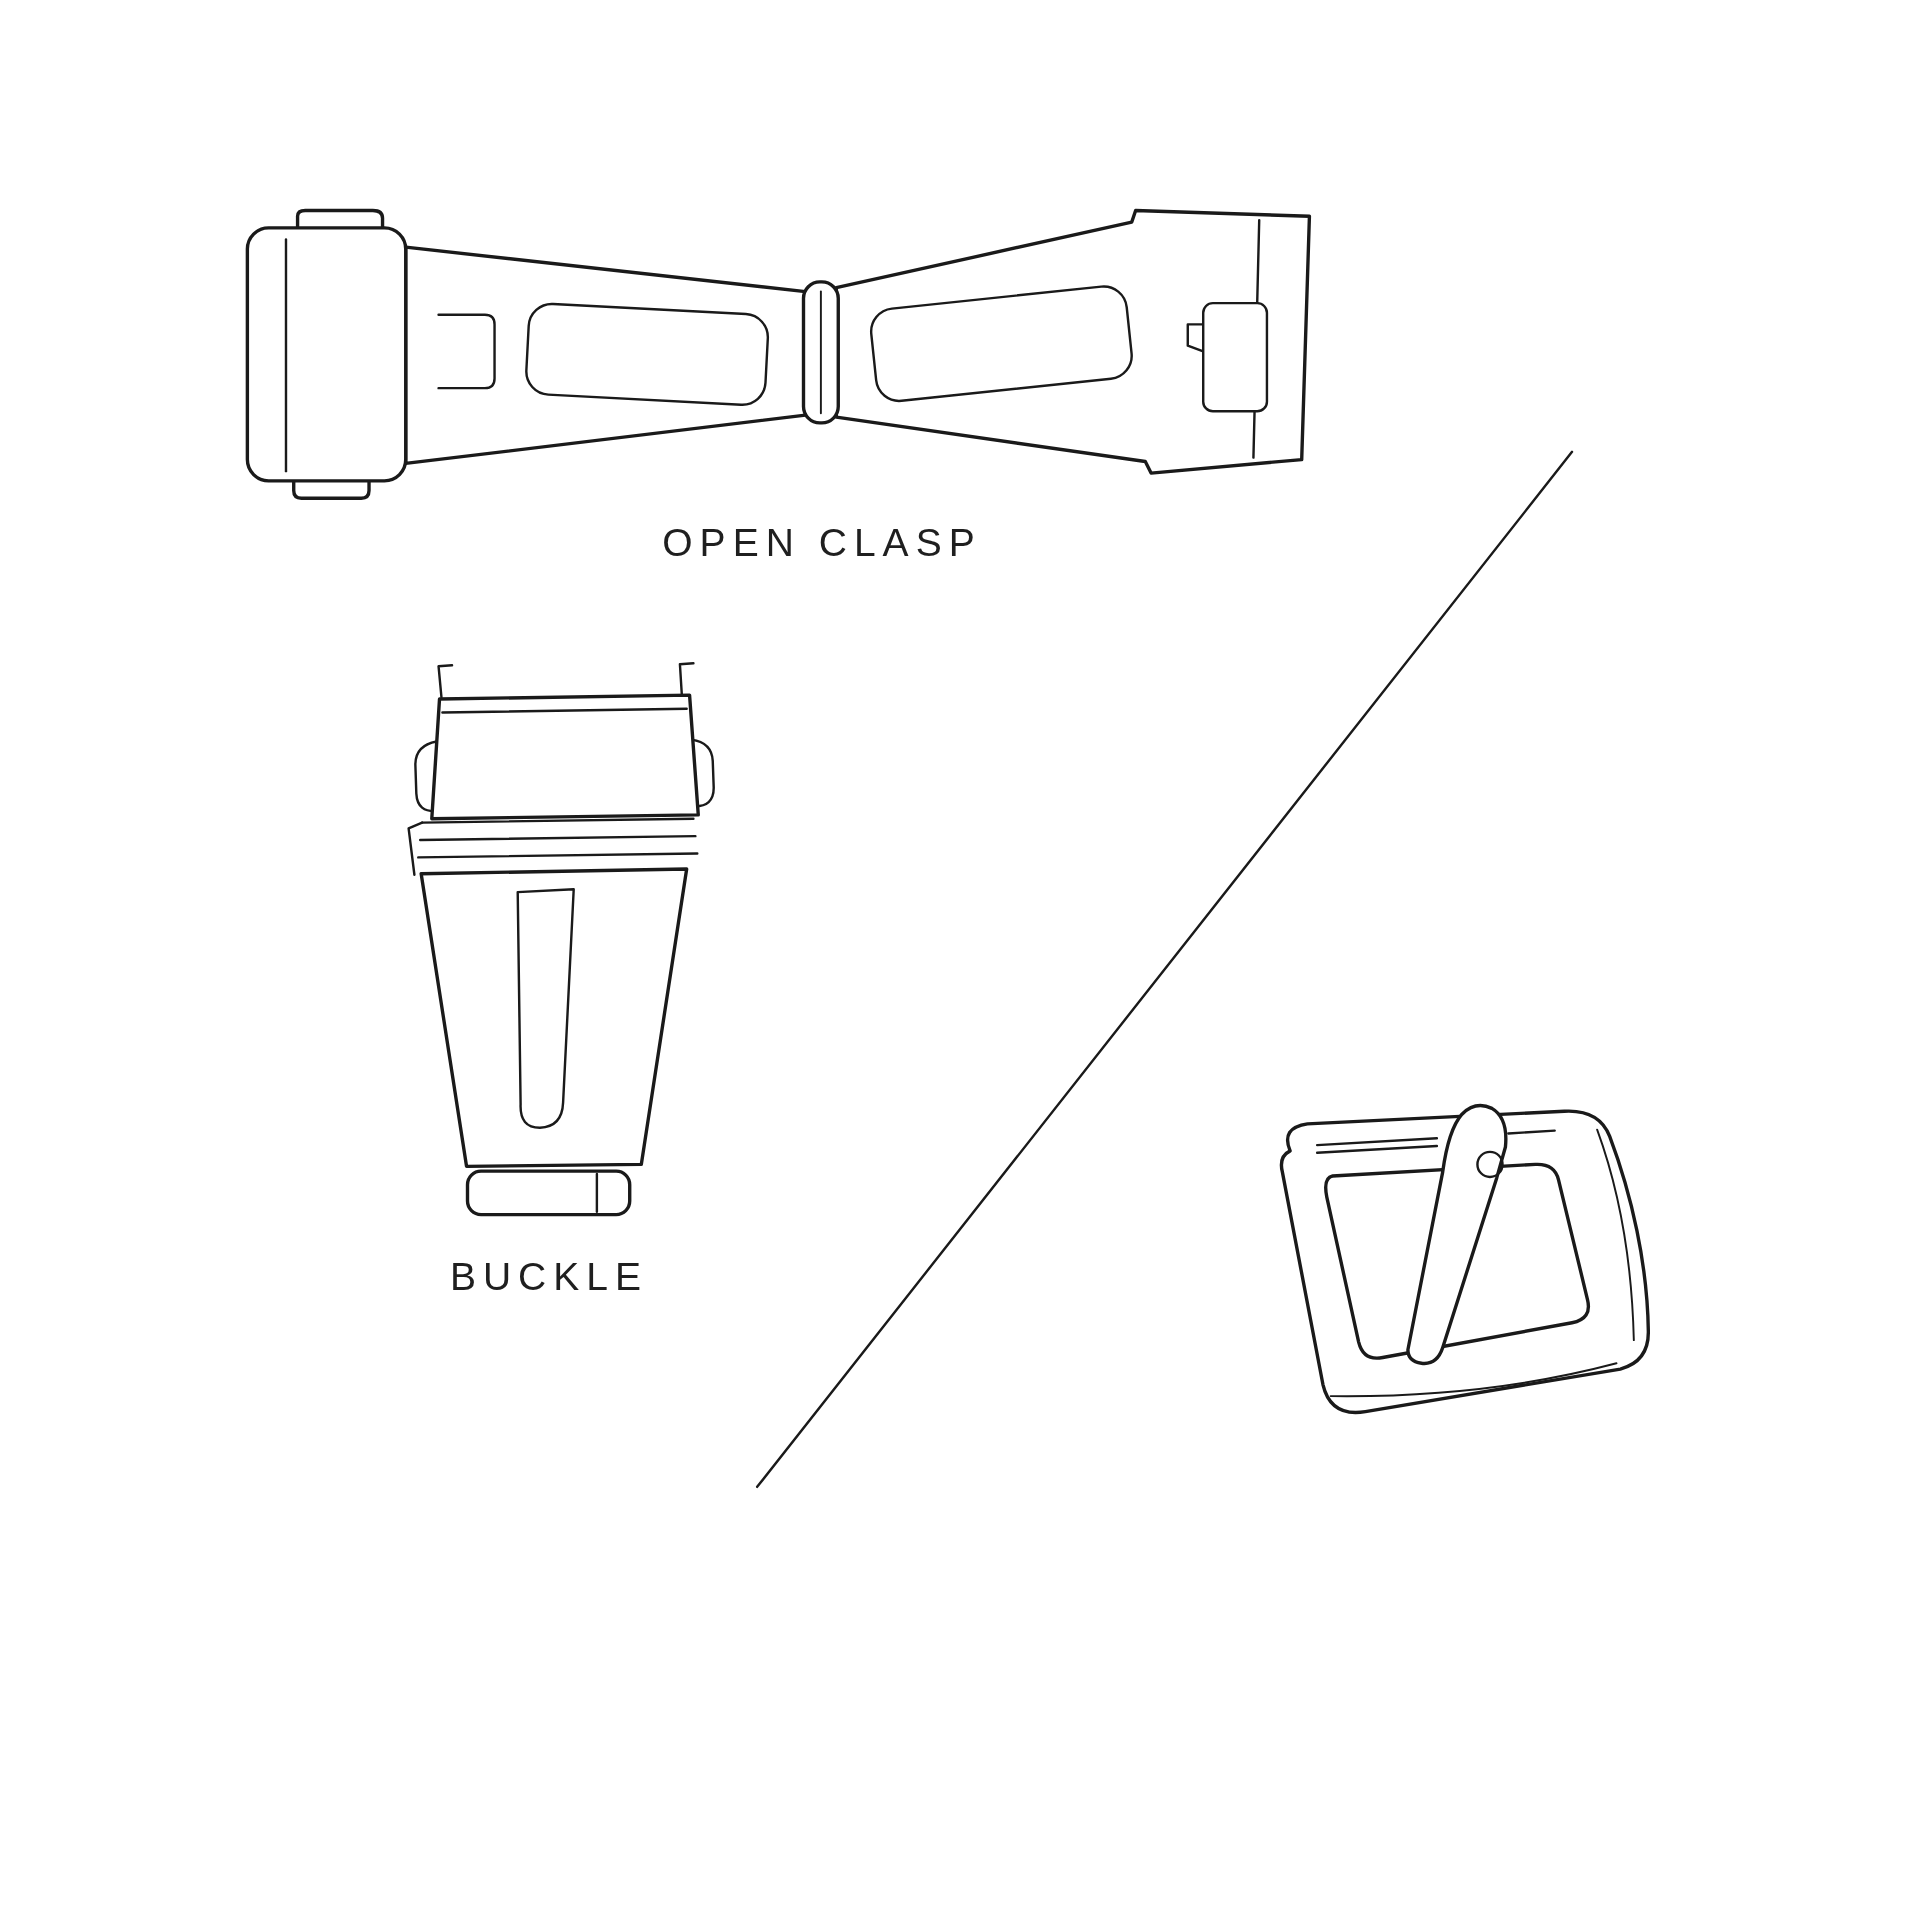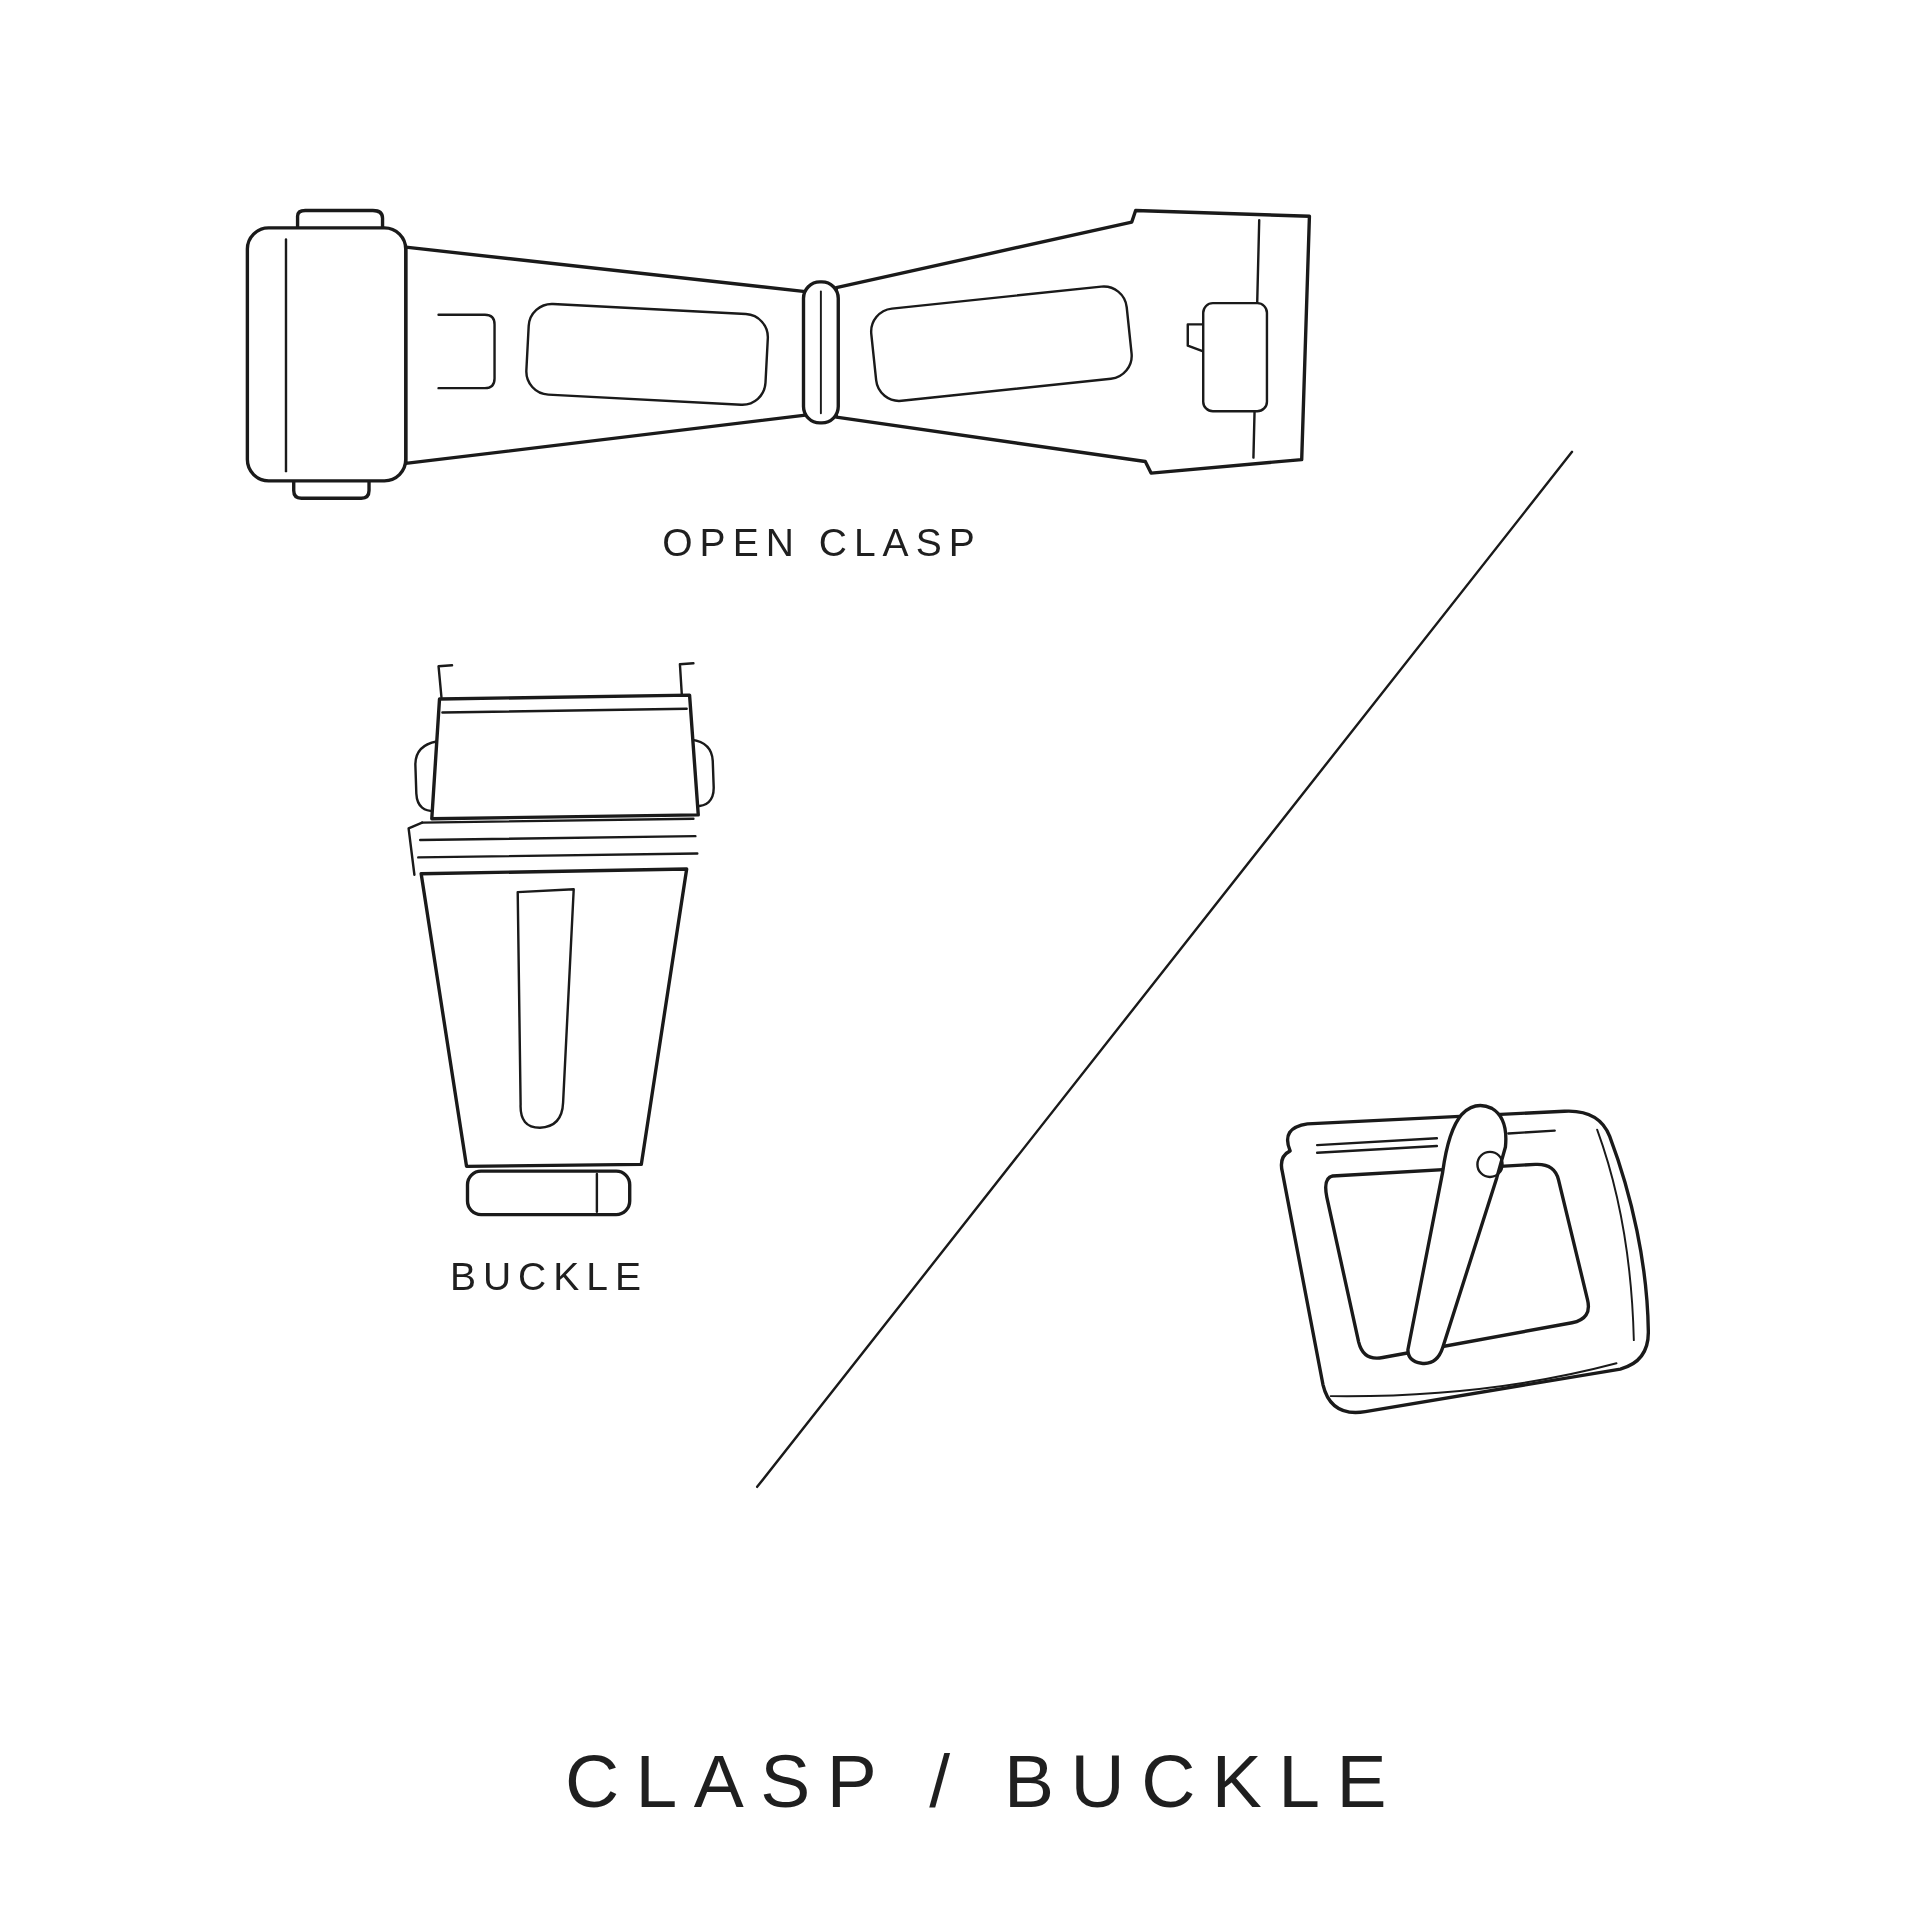--- a/index.html
+++ b/index.html
@@ -125,16 +125,15 @@
                Q 1556,1158 1553,1188 L 1544,1220 L 1488,1396
                Q 1482,1414 1466,1412 Q 1452,1410 1452,1398 Z" fill="#ffffff"></path>
       <circle cx="1537" cy="1206" r="13" stroke-width="2.5"></circle>
     </g>
   </svg>
 
   <div class="caption caption-open">OPEN CLASP</div>
 
   <div class="caption caption-closed">BUCKLE</div>
 
-  <div class="page-title">CLASP / BUCKLE</div>
 
 </div>
 
 
 </body></html>

